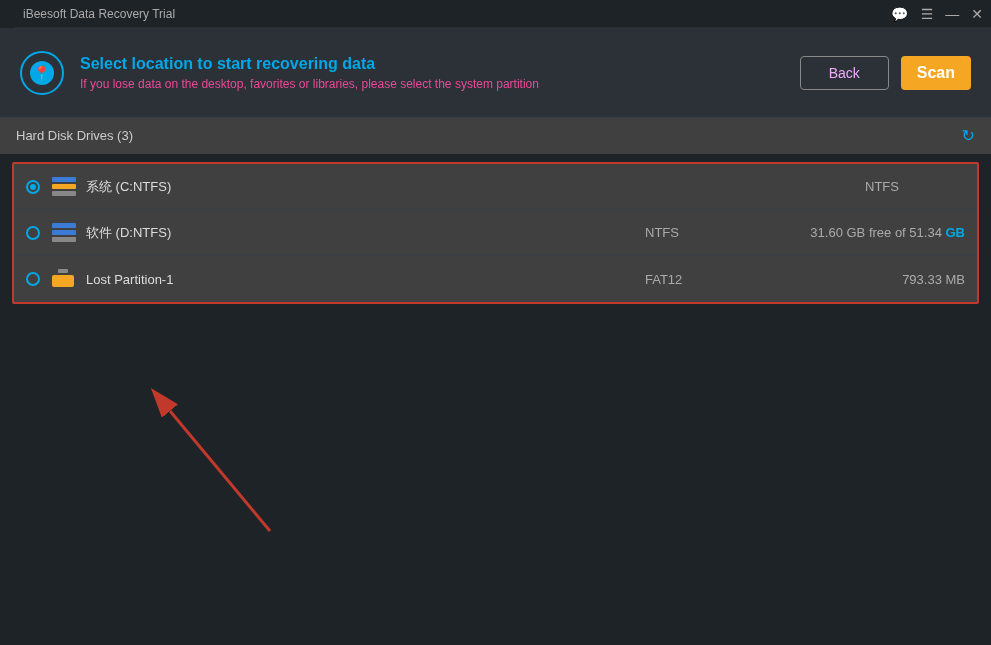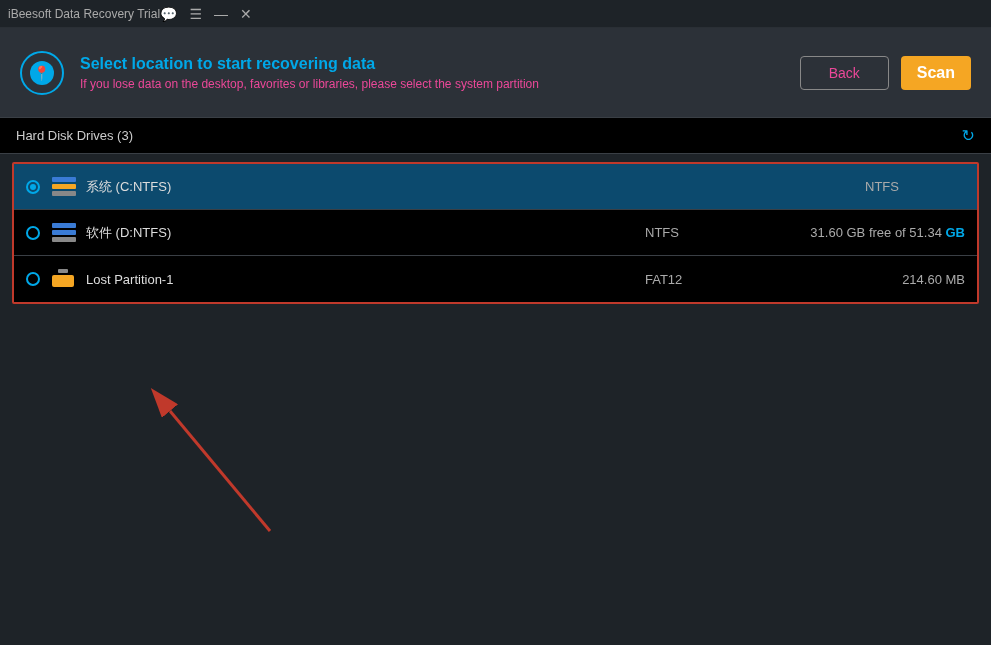--- a/index.html
+++ b/index.html
@@ -9,24 +9,26 @@
       background: #1e2328;
       font-family: 'Segoe UI', Arial, sans-serif;
       overflow: hidden;
       position: relative;
     }
 
     
     .title-bar {
       display: flex;
       align-items: center;
+      justify-content: space-between;
       background: #1e2328;
       height: 28px;
       padding: 8px 8px;
       border-bottom: 1px solid #2a2f35;
+      margin-left: 15px;
     }
     .title-bar-text {
       font-size: 12px;
       color: #aaa;
     }
     .title-bar-controls {
       display: flex;
       gap: 12px;
       align-items: center;
     }
@@ -85,21 +87,21 @@
     }
     .header-buttons {
       display: flex;
       gap: 12px;
       align-items: center;
     }
     .btn-back {
       padding: 8px 28px;
       border: 1px solid #888;
       background: transparent;
-      color: #ec4899;
+      color: #f0abfc;
       border-radius: 4px;
       font-size: 14px;
       cursor: pointer;
     }
     .btn-scan {
       padding: 8px 16px;
       border: none;
       background: #f5a623;
       color: white;
       border-radius: 4px;
@@ -107,21 +109,21 @@
       font-weight: 600;
       cursor: pointer;
     }
 
     
     .section-header {
       display: flex;
       align-items: center;
       justify-content: space-between;
       padding: 8px 16px;
-      background: #000000;
+      background: #404040;
       height: 36px;
       border-bottom: 1px solid #3a3f45;
     }
     .section-title {
       font-size: 13px;
       color: #ccc;
       font-weight: 500;
     }
     .refresh-icon {
       color: #00a8e8;
@@ -142,24 +144,24 @@
       padding: 0 12px;
       height: 46px;
       cursor: pointer;
       border-bottom: 1px solid #3a3f45;
       position: relative;
     }
     .drive-row:last-child {
       border-bottom: none;
     }
     .drive-row.selected {
-      background: #0c4a6e;
+      background: #404040;
     }
     .drive-row:not(.selected) {
-      background: #000000;
+      background: #404040;
     }
     .radio-btn {
       width: 14px;
       height: 14px;
       border-radius: 50%;
       border: 2px solid #00a8e8;
       margin-right: 12px;
       flex-shrink: 0;
       display: flex;
       align-items: center;
@@ -319,21 +321,21 @@
   <div class="drive-row">
     <div class="radio-btn"></div>
     <div class="drive-icon">
       <div class="drawer-icon">
         <div class="drawer-handle"></div>
         <div class="drawer-body"></div>
       </div>
     </div>
     <span class="drive-name">Lost Partition-1</span>
     <span class="drive-fs">FAT12</span>
-    <span class="drive-size">214.60 MB</span>
+    <span class="drive-size">793.33 MB</span>
   </div>
 
 </div>
 
 <div class="arrow-annotation">
   <svg class="arrow-svg" viewBox="0 0 160 160" xmlns="http://www.w3.org/2000/svg">
     <defs>
       <marker id="arrowhead" markerWidth="10" markerHeight="7" refX="0" refY="3.5" orient="auto">
         <polygon points="0 0, 10 3.5, 0 7" fill="#c0392b"></polygon>
       </marker>

